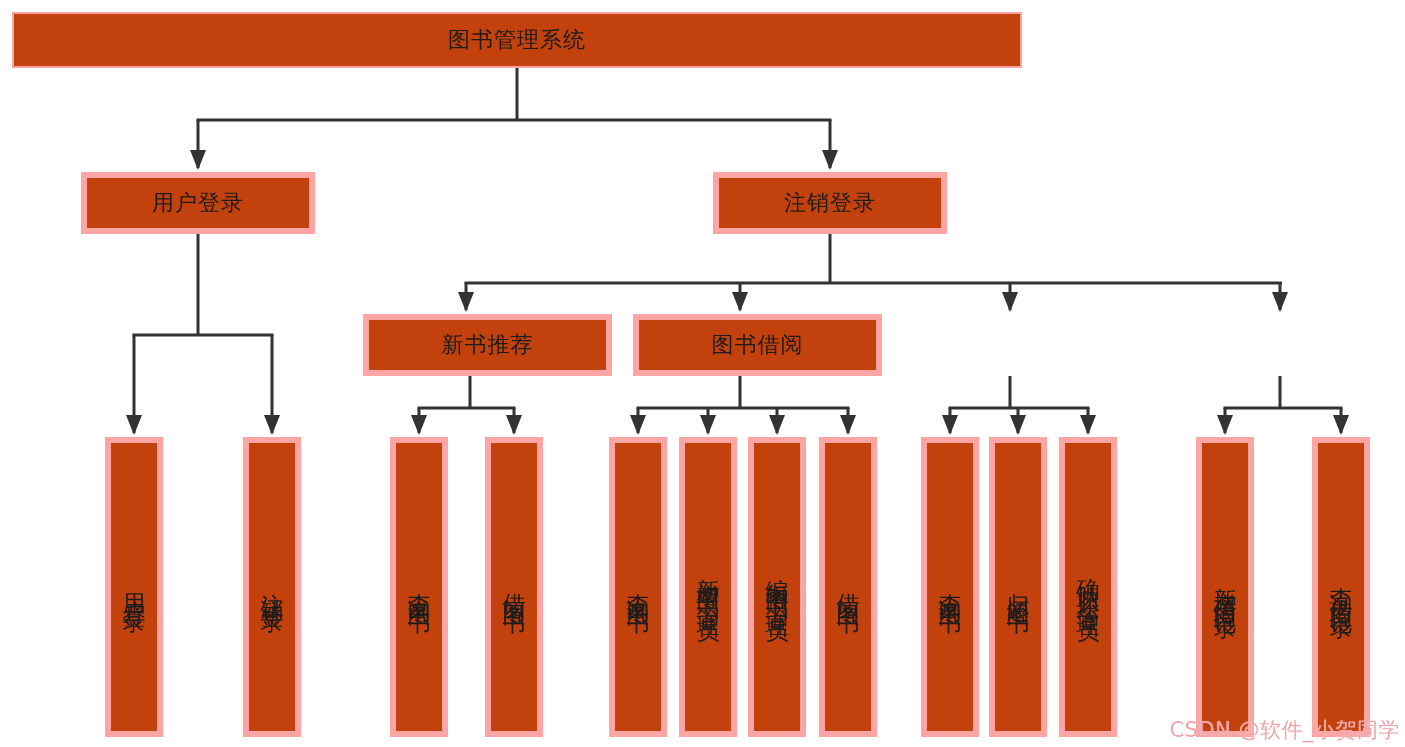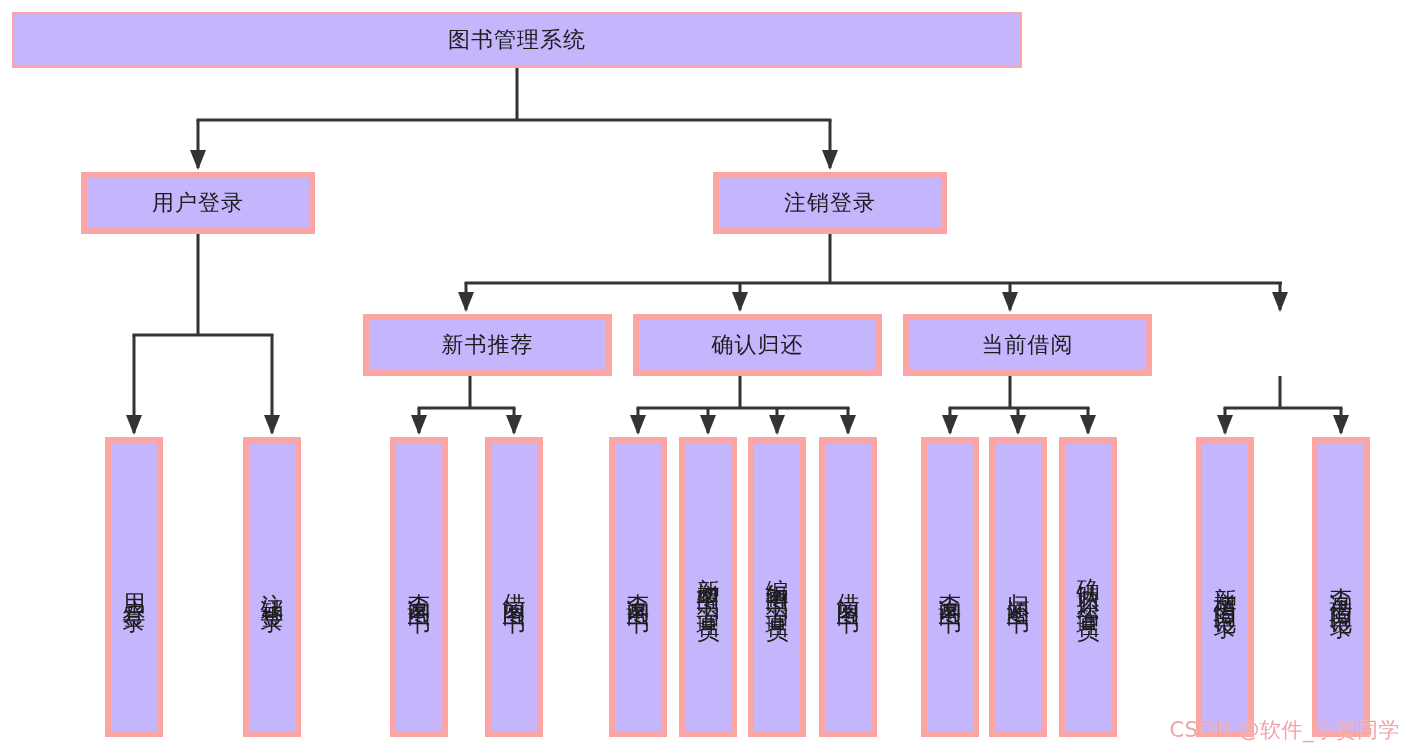--- a/index.html
+++ b/index.html
@@ -18,21 +18,21 @@
   }
   .connector-layer {
     position: absolute;
     left: 0; top: 0;
     width: 1405px; height: 747px;
     color: #333333;
   }
   .box {
     position: absolute;
     box-sizing: border-box;
-    background: #c4b5fd;
+    background: #c2410c;
     border: 6px solid #fca5a5;
     display: flex;
     align-items: center;
     justify-content: center;
     text-align: center;
   }
   .box.root {
     left: 12px; top: 12px; width: 1010px; height: 56px;
     border-width: 2px;
   }
@@ -135,24 +135,21 @@
     <span class="hlabel">用户登录</span>
   </div>
   <div class="box lvl2 pos-b">
     <span class="hlabel">注销登录</span>
   </div>
 
   <div class="box lvl3" style="left:363px">
     <span class="hlabel">新书推荐</span>
   </div>
   <div class="box lvl3" style="left:633px">
-    <span class="hlabel">确认归还</span>
-  </div>
-  <div class="box lvl3" style="left:903px">
-    <span class="hlabel">当前借阅</span>
+    <span class="hlabel">图书借阅</span>
   </div>
 
   <div class="box leaf" style="left:105px">
     <span class="vlabel">用户登录</span>
   </div>
   <div class="box leaf" style="left:243px">
     <span class="vlabel">注销登录</span>
   </div>
   <div class="box leaf" style="left:390px">
     <span class="vlabel">查询图书</span>

